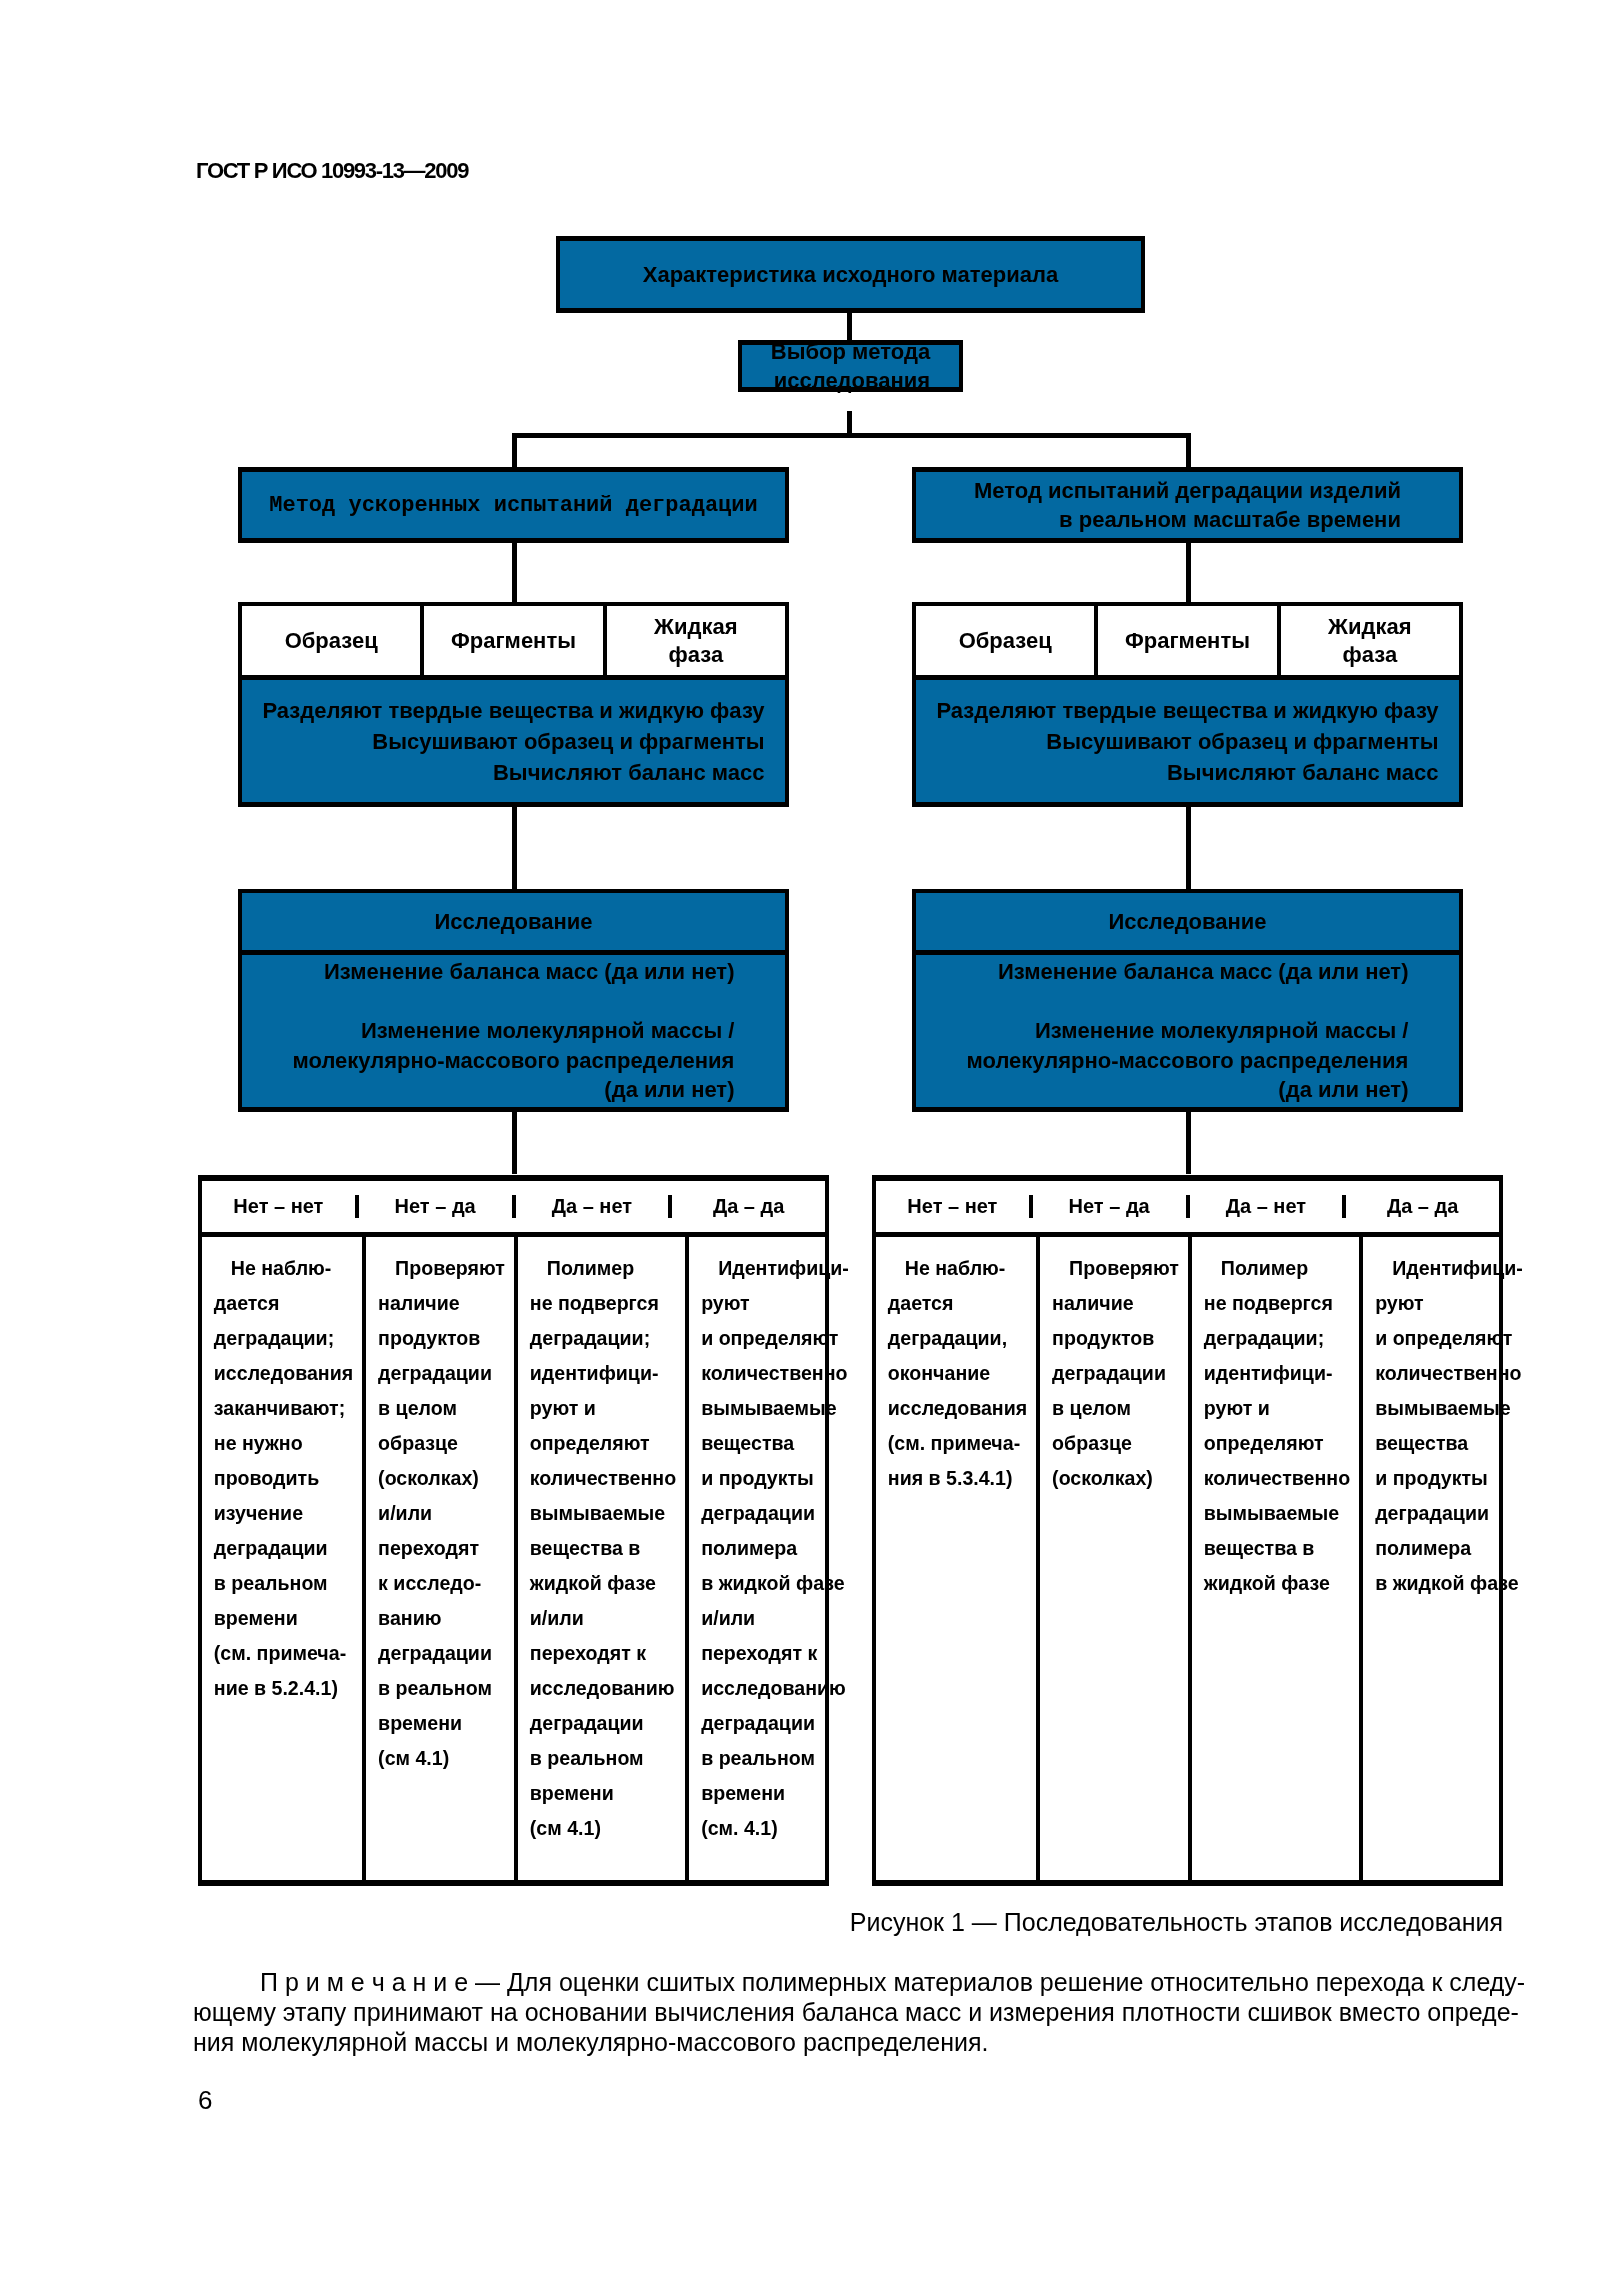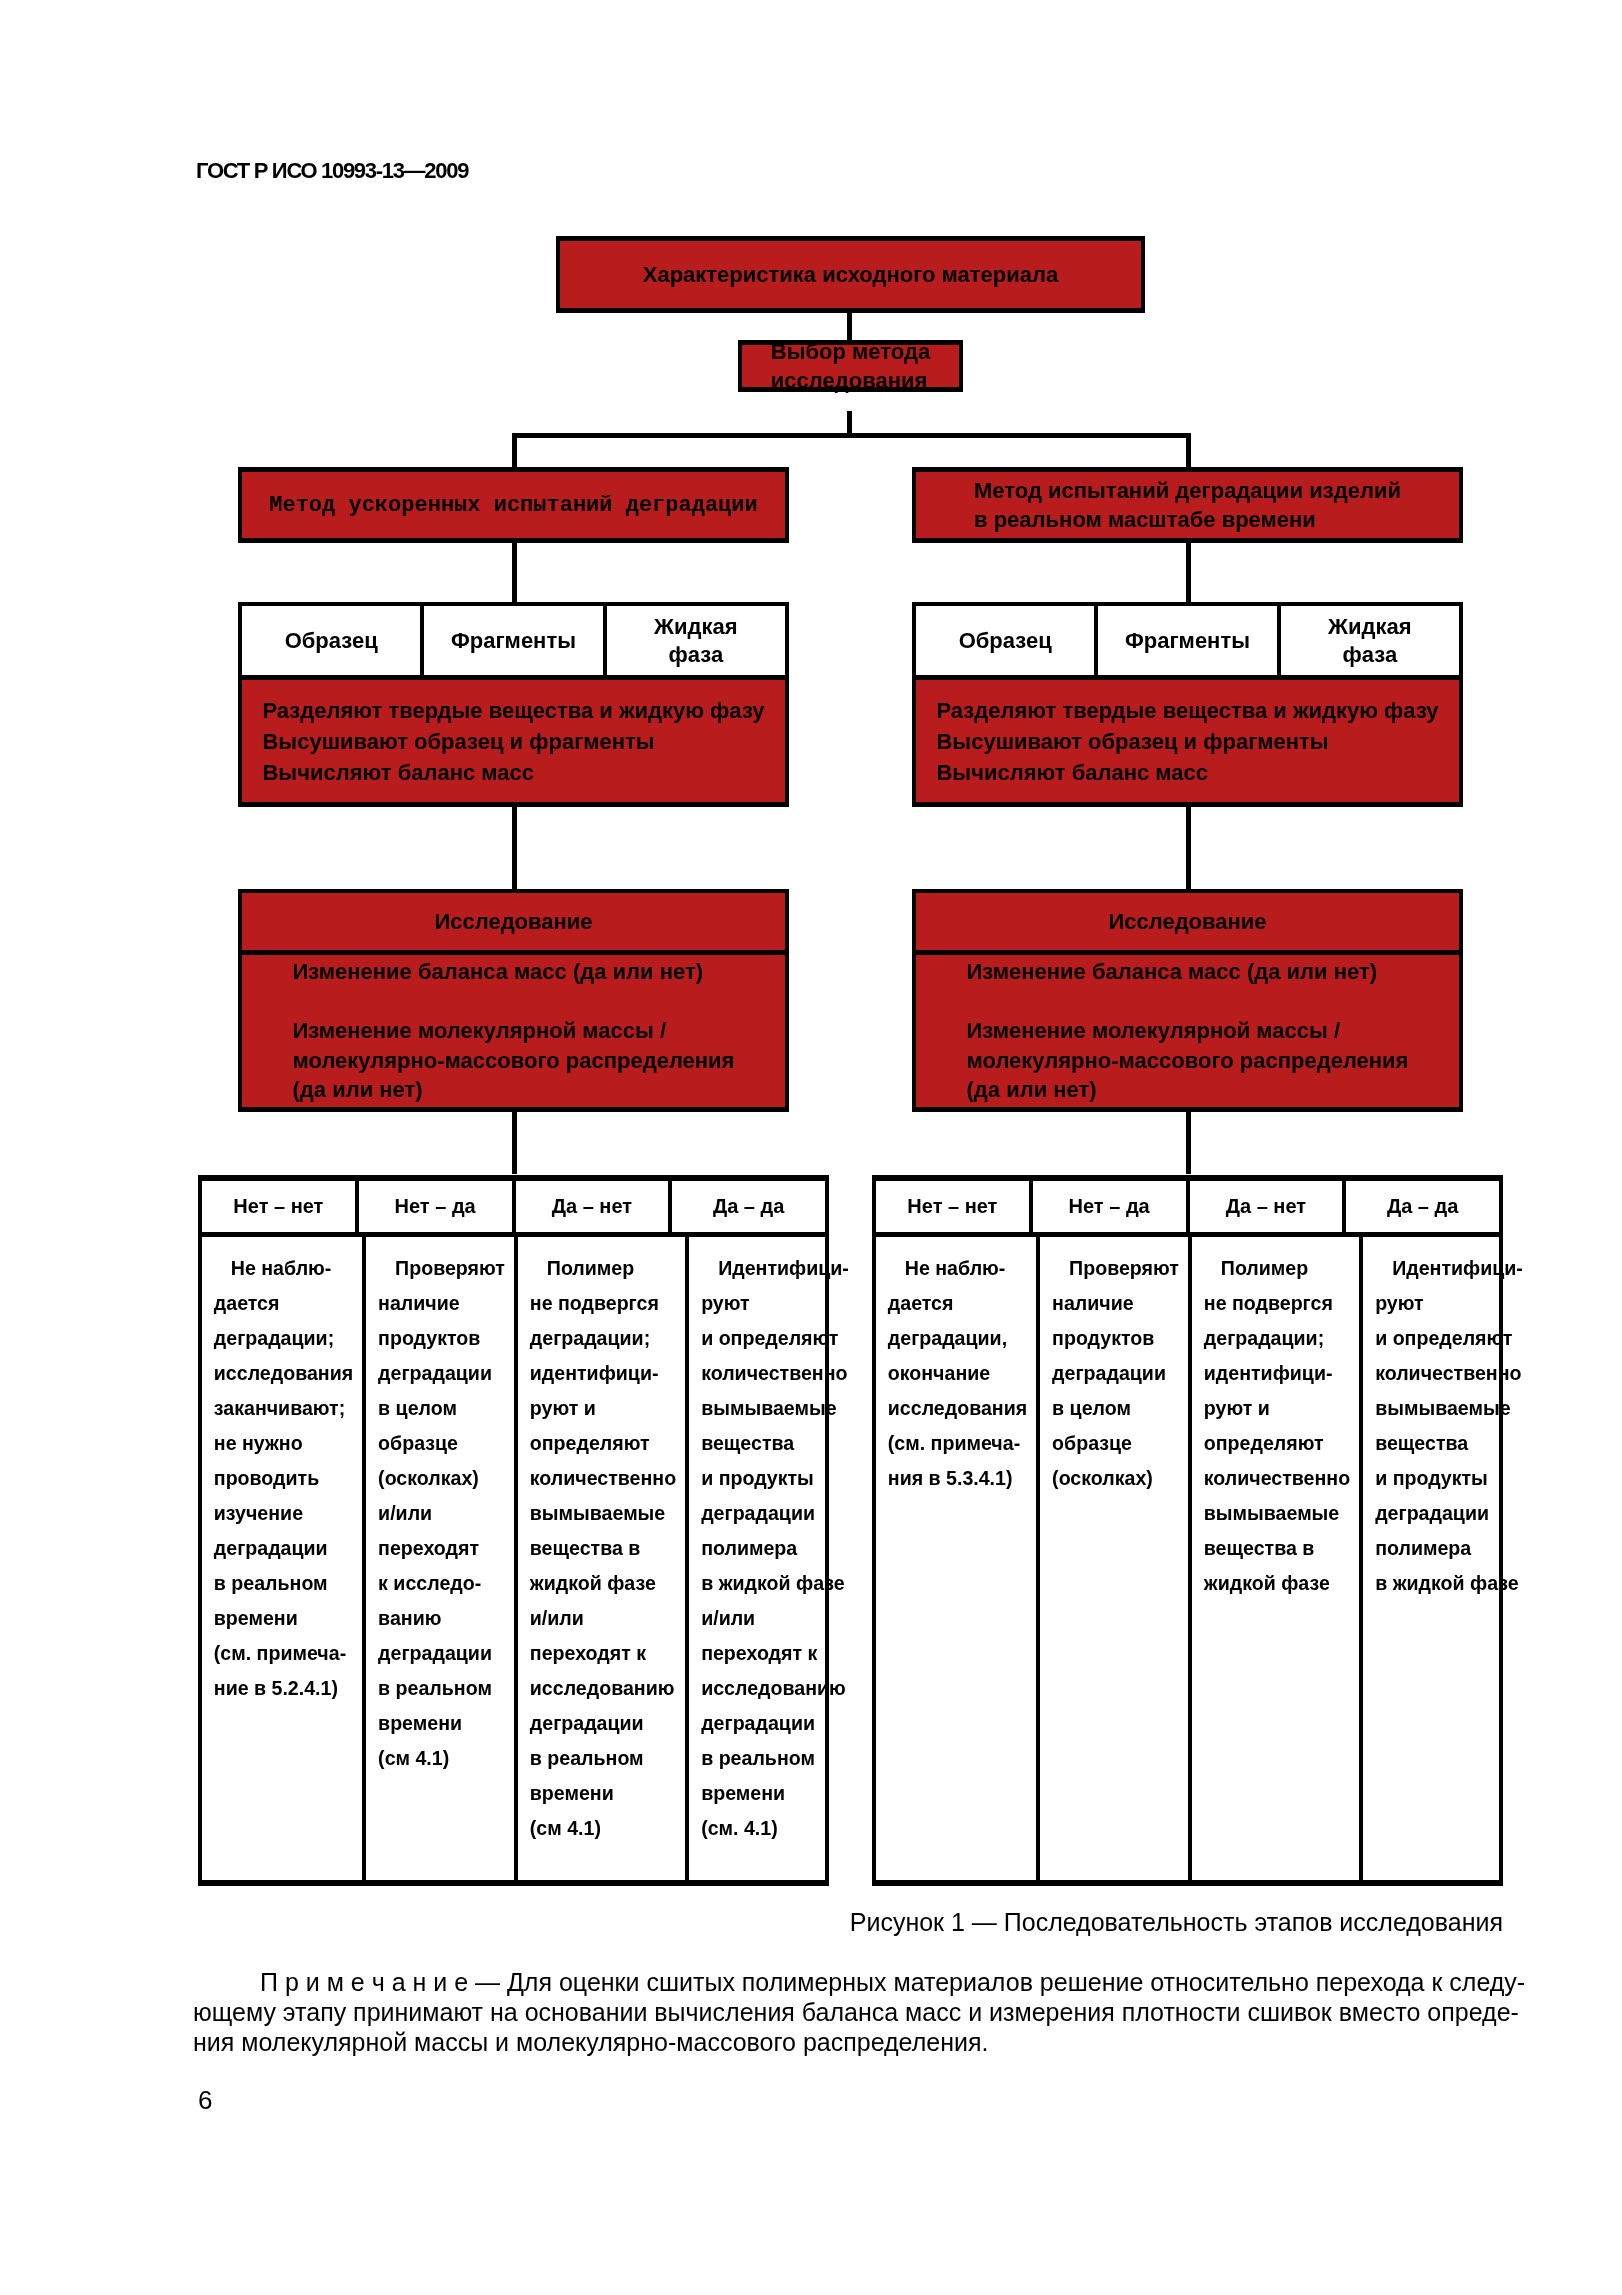--- a/index.html
+++ b/index.html
@@ -1,37 +1,37 @@
 <!DOCTYPE html>
 <html style="font-size:10.5px"><head>
 <meta charset="utf-8">
 <style>
   html,body{margin:0;padding:0;background:#888;}
   .page{position:relative;width:1623px;height:2295px;background:#ffffff;
         font-family:"Liberation Sans",sans-serif;color:#000;overflow:hidden;}
   .doc-header{position:absolute;left:196px;top:158px;font-size:22px;font-weight:bold;
         letter-spacing:-1.3px;white-space:pre;}
   
-  .fc-box{position:absolute;border:4.6px solid #000;background:#b91c1c;box-sizing:border-box;
-        display:flex;align-items:center;justify-content:center;text-align:left;
+  .fc-box{position:absolute;border:4.6px solid #000;background:#0369a1;box-sizing:border-box;
+        display:flex;align-items:center;justify-content:center;text-align:right;
         font-weight:bold;font-size:22px;line-height:29px;white-space:pre-line;}
   .fc-box.tall-border{border-top-width:5.9px;border-bottom-width:5.9px;}
   
   .fc-cells{position:absolute;border:4.6px solid #000;box-sizing:border-box;display:flex;
         background:#fff;}
   .fc-cell{flex:1;border-left:4.6px solid #000;display:flex;align-items:center;justify-content:center;
         text-align:center;font-weight:bold;font-size:22px;line-height:27.5px;white-space:pre-line;}
   .fc-cell:first-child{border-left:none;}
   
   .vline,.hline{position:absolute;background:#000;}
   .vline{width:4.6px;}
   
   .rtable{position:absolute;border:6.5px solid #000;border-left-width:4.6px;border-right-width:4.6px;
         box-sizing:border-box;background:#fff;display:flex;flex-direction:column;}
-  .hrow{display:flex;border-bottom:5.9px solid #000;height:51px;flex:none;}
+  .hrow{display:flex;border-bottom:5.9px solid #000;height:51px;flex:none;align-items:center;}
   .brow{display:flex;flex:1;border-radius:32px;}
   .hcell{flex:1;border-left:4.6px solid #000;display:flex;align-items:center;justify-content:center;
         font-weight:bold;font-size:20px;}
   .hcell:first-child{border-left:none;}
   .bcell{flex:1;border-left:4.6px solid #000;font-weight:bold;font-size:19.6px;line-height:35px;
         padding:14.4px 9.2px 0 11.8px;text-indent:17px;white-space:pre-line;box-sizing:border-box;
         text-align:left;}
   .bcell:first-child{border-left:none;}
   .fig-caption{position:absolute;left:198px;top:1908px;width:1305px;text-align:right;
         font-size:25px;}

